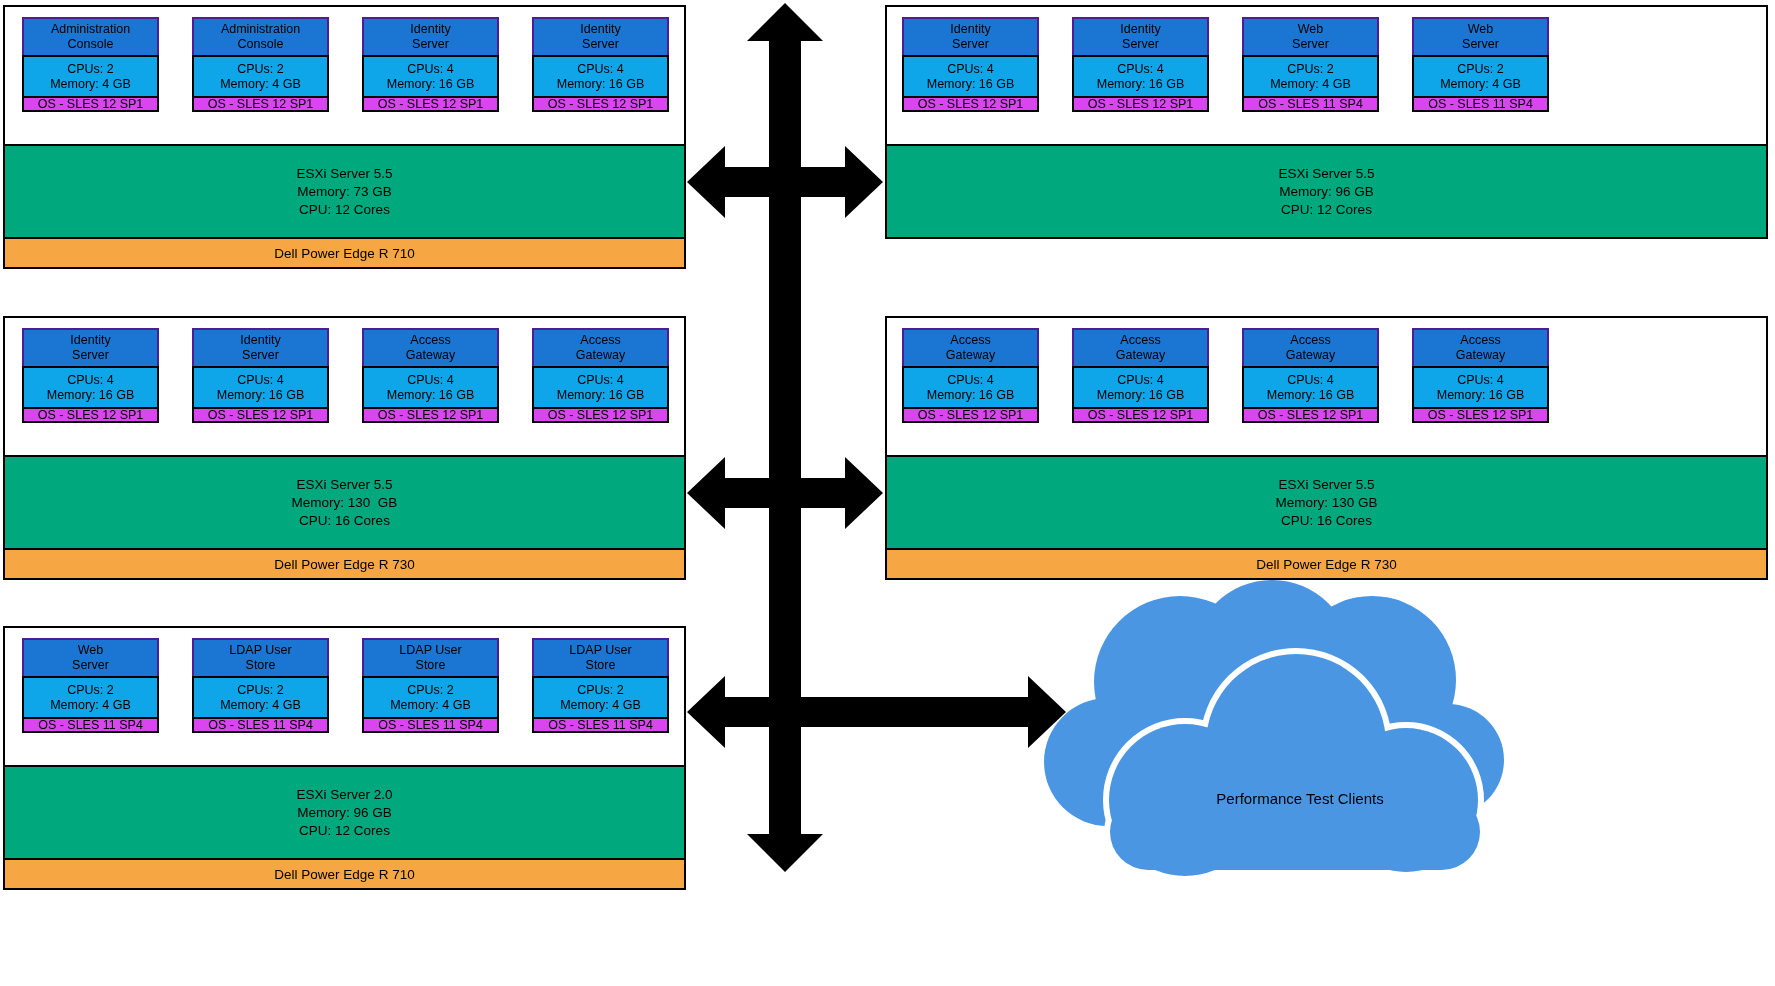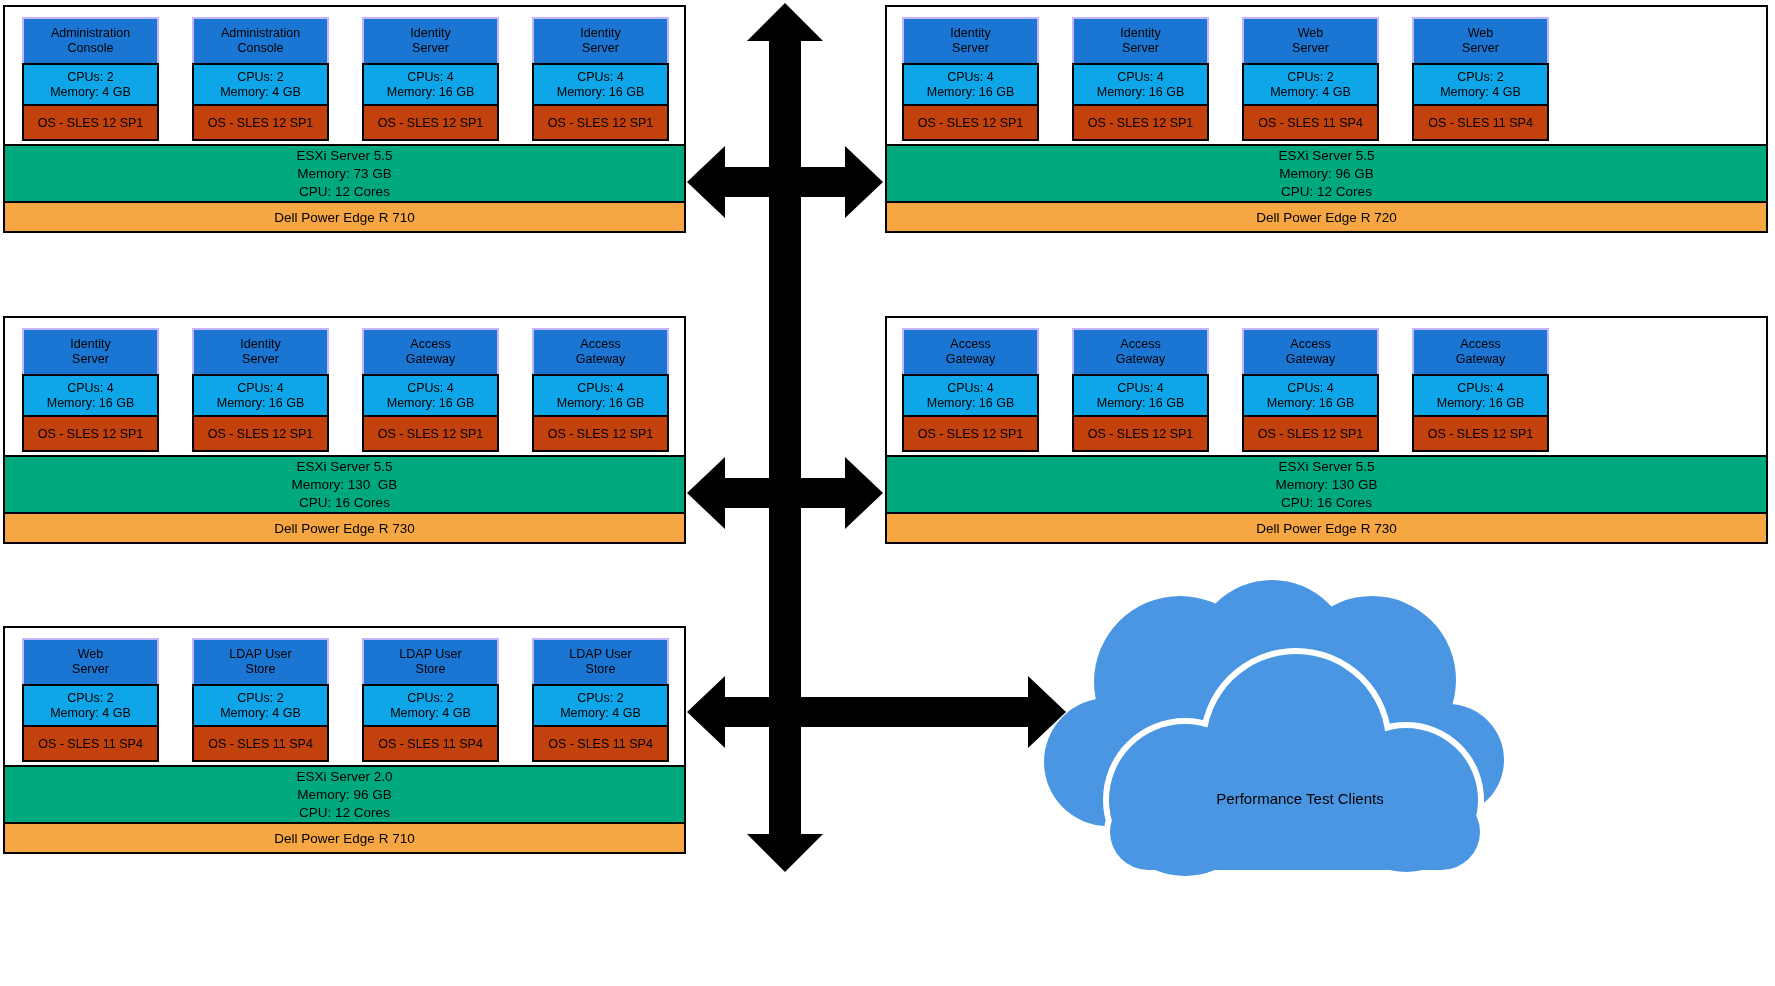--- a/index.html
+++ b/index.html
@@ -33,21 +33,21 @@
     border: 2px solid #000;
     display: flex;
     align-items: flex-start;
     gap: 33px;
     padding: 10px 0 0 17px;
   }
   .host-right .vm-area { padding-left: 15px; }
 
   .esxi-bar {
     box-sizing: border-box;
-    height: 59px;
+    height: 95px;
     margin-top: -2px;
     background: #00a87e;
     border: 2px solid #000;
     display: flex;
     flex-direction: column;
     justify-content: center;
     align-items: center;
     font-size: 13.5px;
     line-height: 18px;
   }
@@ -66,23 +66,23 @@
   }
 
   .vm-card {
     width: 137px;
     flex: 0 0 137px;
     display: flex;
     flex-direction: column;
   }
   .vm-header {
     box-sizing: border-box;
-    height: 48px;
+    height: 40px;
     background: #1b75d2;
-    border: 2px solid #c4b5fd;
+    border: 2px solid #4c1d95;
     display: flex;
     flex-direction: column;
     justify-content: center;
     align-items: center;
     text-align: center;
     font-size: 12.5px;
     line-height: 15px;
   }
   .vm-mid {
     box-sizing: border-box;
@@ -93,23 +93,23 @@
     display: flex;
     flex-direction: column;
     justify-content: center;
     align-items: center;
     text-align: center;
     font-size: 12.5px;
     line-height: 15px;
   }
   .vm-os {
     box-sizing: border-box;
-    height: 37px;
+    height: 16px;
     margin-top: -2px;
-    background: #c2410c;
+    background: #d946ef;
     border: 2px solid #000;
     display: flex;
     justify-content: center;
     align-items: center;
     font-size: 12.5px;
     white-space: nowrap;
   }
   .cloud-text {
     font-size: 15px;
     fill: #000;
@@ -256,21 +256,20 @@
       <div>Memory: 4 GB</div>
     </div>
     <div class="vm-os">OS - SLES 11 SP4</div>
   </div>
       </div>
     <div class="esxi-bar">
       <div class="esxi-line">ESXi Server 5.5</div>
       <div class="esxi-line">Memory: 96 GB</div>
       <div class="esxi-line">CPU: 12 Cores</div>
     </div>
-    <div class="hw-bar">Dell Power Edge R 720</div>
   </div>
 
   <div class="host host-left" style="top:316px">
     <div class="vm-area">
         <div class="vm-card">
     <div class="vm-header">
       <div>Identity</div>
       <div>Server</div>
     </div>
     <div class="vm-mid">

